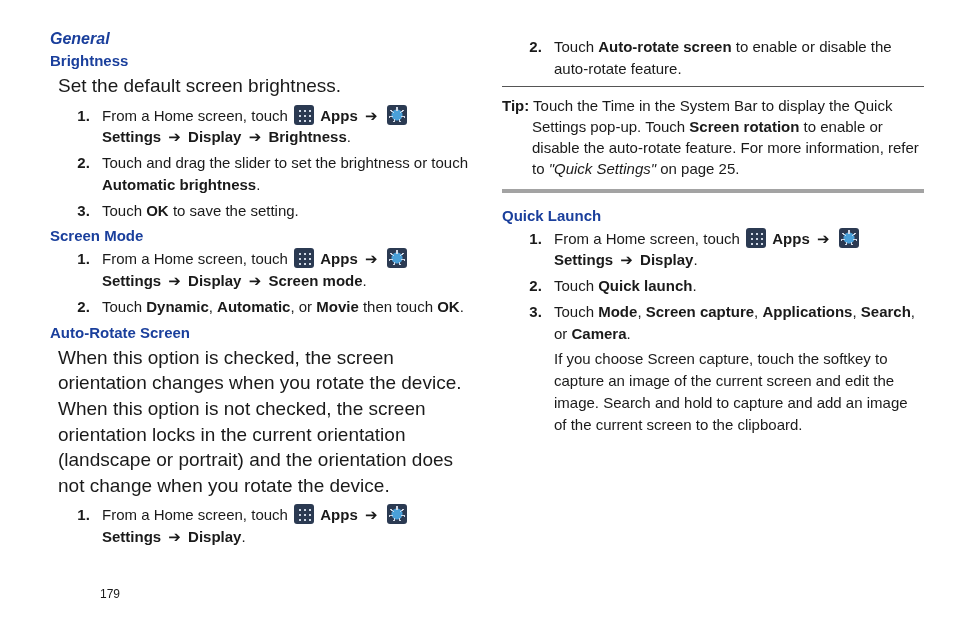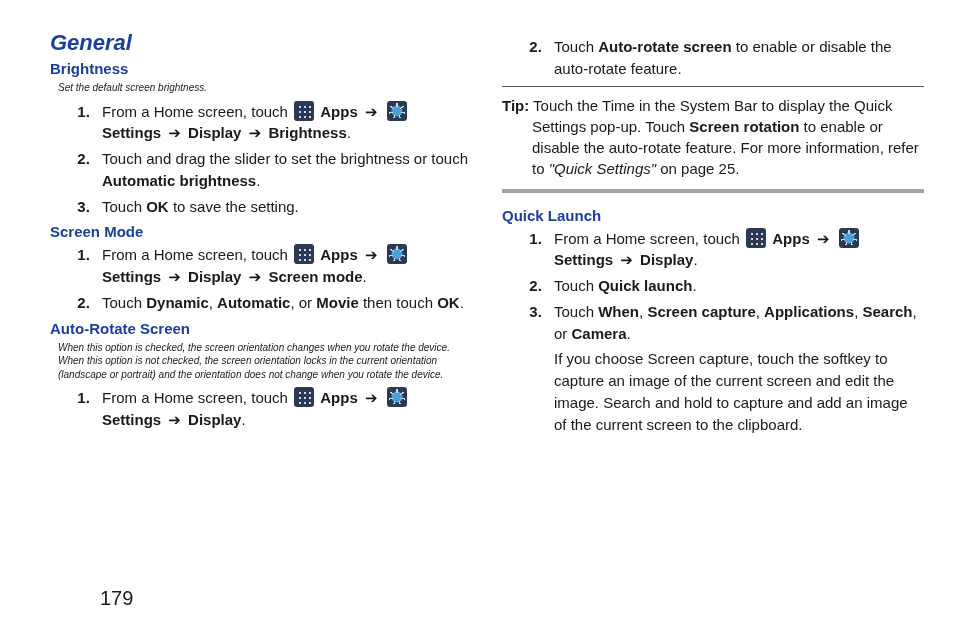--- a/index.html
+++ b/index.html
@@ -20,34 +20,33 @@
     width: 954px;
   }
   .col {
     width: 430px;
   }
   .h1 {
     font-family: Arial, Helvetica, sans-serif;
     font-weight: bold;
     font-style: italic;
     color: #1a3f9c;
-    font-size: 22px;
+    font-size: 16px;
     margin: 0 0 2px 0;
   }
   .h2 {
     font-weight: bold;
     color: #1a3f9c;
     font-size: 15px;
     margin: 4px 0 4px 0;
   }
   .intro {
-    font-size: 10px;
+    font-size: 19px;
     margin: 2px 0 6px 8px;
     line-height: 1.35;
-    font-style: italic;
   }
   ol.steps {
     margin: 0 0 6px 20px;
     padding-left: 24px;
   }
   ol.steps > li {
     font-size: 15px;
     line-height: 1.45;
     padding-left: 8px;
     margin-bottom: 4px;
@@ -122,21 +121,21 @@
   .ref-italic { font-style: italic; }
   .sub {
     font-size: 15px;
     line-height: 1.45;
     margin: 4px 0 0 0;
   }
   .page-num {
     position: absolute;
     left: 100px;
     top: 587px;
-    font-size: 20px;
+    font-size: 12px;
   }
 </style>
 </head>
 <body>
 
 <div class="page">
 
   <div class="col">
     <div class="h1">General</div>
 
@@ -232,21 +231,21 @@
         <b>Settings</b>
         <span class="arrow">➔</span>
         <b>Display</b>.
       </li>
       <li>
         <span>Touch </span>
         <b>Quick launch</b>.
       </li>
       <li>
         <span>Touch </span>
-        <b>When</b>,
+        <b>Mode</b>,
         <b>Screen capture</b>,
         <b>Applications</b>,
         <b>Search</b>, or
         <b>Camera</b>.
         <div class="sub">If you choose Screen capture, touch the softkey to capture an image of the current screen and edit the image. Search and hold to capture and add an image of the current screen to the clipboard.</div>
       </li>
     </ol>
   </div>
 </div>
 

